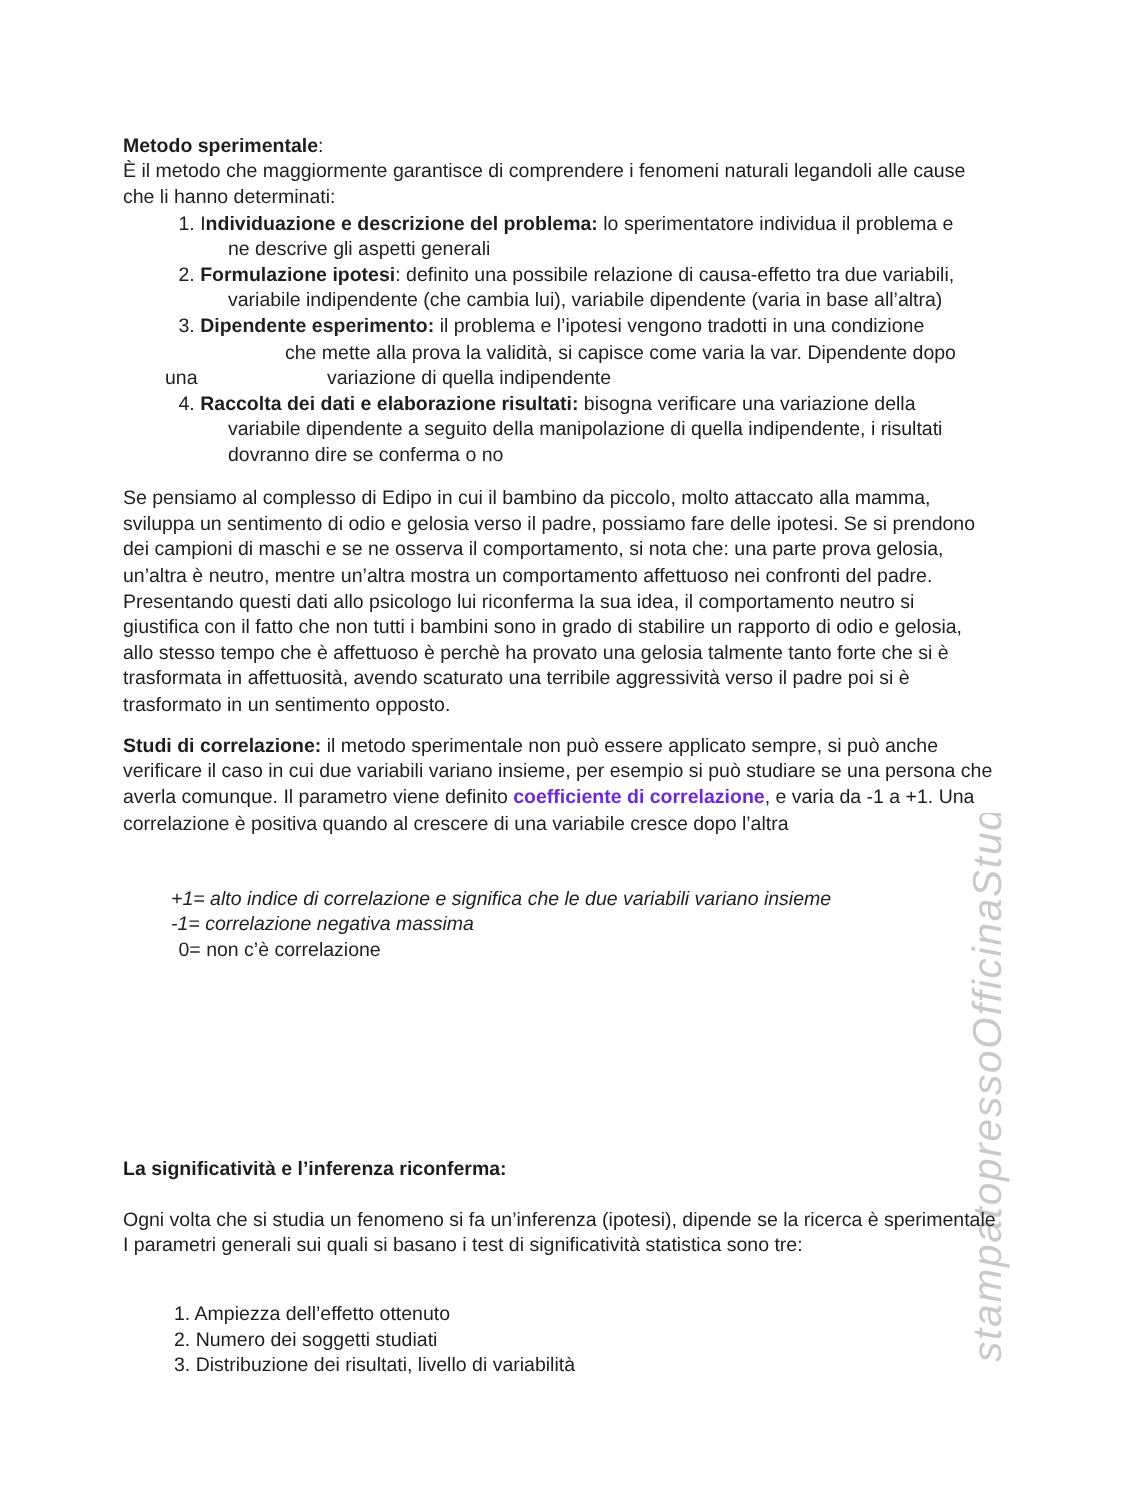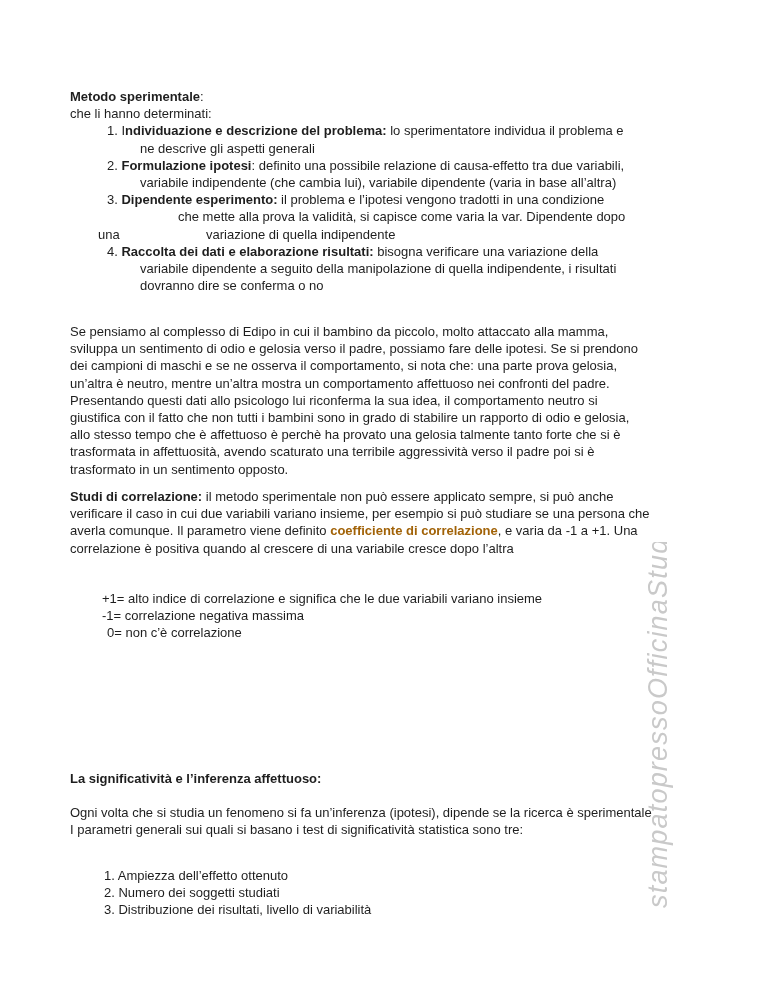--- a/index.html
+++ b/index.html
@@ -6,30 +6,30 @@
   .page {
     position: relative;
     width: 765px;
     height: 990px;
     background: #ffffff;
     font-family: "Liberation Sans", sans-serif;
     font-size: 13px;
     color: #1e1e1e;
     overflow: hidden;
   }
-  .block { position: absolute; left: 70px; }
+  .block { position: absolute; left: 82px; }
   .line { height: 17.2px; line-height: 17.2px; white-space: nowrap; }
   .b { font-weight: bold; }
-  .red { font-weight: bold; color: #a16207; }
+  .red { font-weight: bold; color: #6d28d9; }
   .ind-num   { padding-left: 37px; }   
   .ind-cont  { padding-left: 70px; }   
   .ind-cont3 { padding-left: 108px; }  
   .hangline  { position: relative; margin-left: 28px; }
   .hang-right { position: absolute; left: 108px; top: 0; }
-  .corr-ind  { padding-left: 32px; }   
+  .corr-ind  { padding-left: 32px; font-style: italic; }   
   .corr-ind0 { padding-left: 37px; }   
   .list-ind  { padding-left: 34px; }   
   
   .wm-box {
     position: absolute;
     left: 643px;
     top: 542px;
     width: 40px;
     height: 366px;
     overflow: hidden;
@@ -52,20 +52,21 @@
 <body>
 
 <div class="page">
 
   <div class="wm-box">
     <span class="wm-text">stampatopressoOfficinaStudenti</span>
   </div>
 
   <div class="block" style="top:88px">
     <div class="line"><span class="b">Metodo sperimentale</span><span>:</span></div>
+    <div class="line">È il metodo che maggiormente garantisce di comprendere i fenomeni naturali legandoli alle cause</div>
     <div class="line">che li hanno determinati:</div>
 
     <div class="line ind-num"><span>1. I</span><span class="b">ndividuazione e descrizione del problema:</span><span> lo sperimentatore individua il problema e</span></div>
     <div class="line ind-cont">ne descrive gli aspetti generali</div>
 
     <div class="line ind-num"><span>2. </span><span class="b">Formulazione ipotesi</span><span>: definito una possibile relazione di causa-effetto tra due variabili,</span></div>
     <div class="line ind-cont">variabile indipendente (che cambia lui), variabile dipendente (varia in base all’altra)</div>
 
     <div class="line ind-num"><span>3. </span><span class="b">Dipendente esperimento:</span><span> il problema e l’ipotesi vengono tradotti in una condizione</span></div>
     <div class="line ind-cont3">che mette alla prova la validità, si capisce come varia la var. Dipendente dopo</div>
@@ -95,21 +96,21 @@
     <div class="line">correlazione è positiva quando al crescere di una variabile cresce dopo l’altra</div>
   </div>
 
   <div class="block" style="top:590px">
     <div class="line corr-ind">+1= alto indice di correlazione e significa che le due variabili variano insieme</div>
     <div class="line corr-ind">-1= correlazione negativa massima</div>
     <div class="line corr-ind0">0= non c’è correlazione</div>
   </div>
 
   <div class="block" style="top:770px">
-    <div class="line b">La significatività e l’inferenza affettuoso:</div>
+    <div class="line b">La significatività e l’inferenza riconferma:</div>
   </div>
 
   <div class="block" style="top:804px">
     <div class="line">Ogni volta che si studia un fenomeno si fa un’inferenza (ipotesi), dipende se la ricerca è sperimentale</div>
     <div class="line">I parametri generali sui quali si basano i test di significatività statistica sono tre:</div>
   </div>
 
   <div class="block" style="top:867px">
     <div class="line list-ind">1. Ampiezza dell’effetto ottenuto</div>
     <div class="line list-ind">2. Numero dei soggetti studiati</div>

